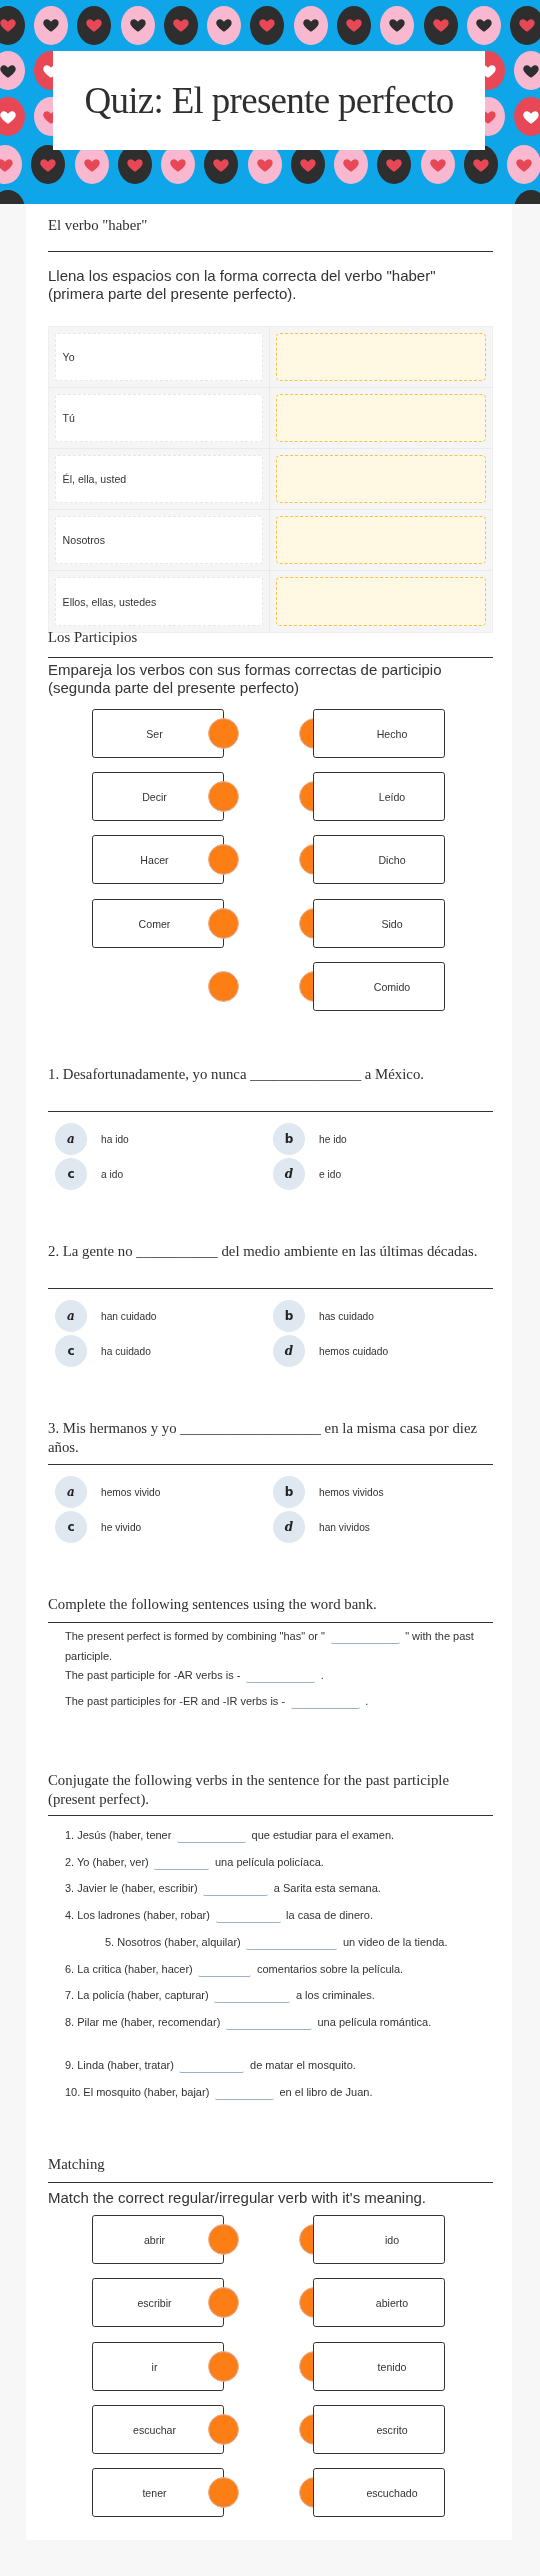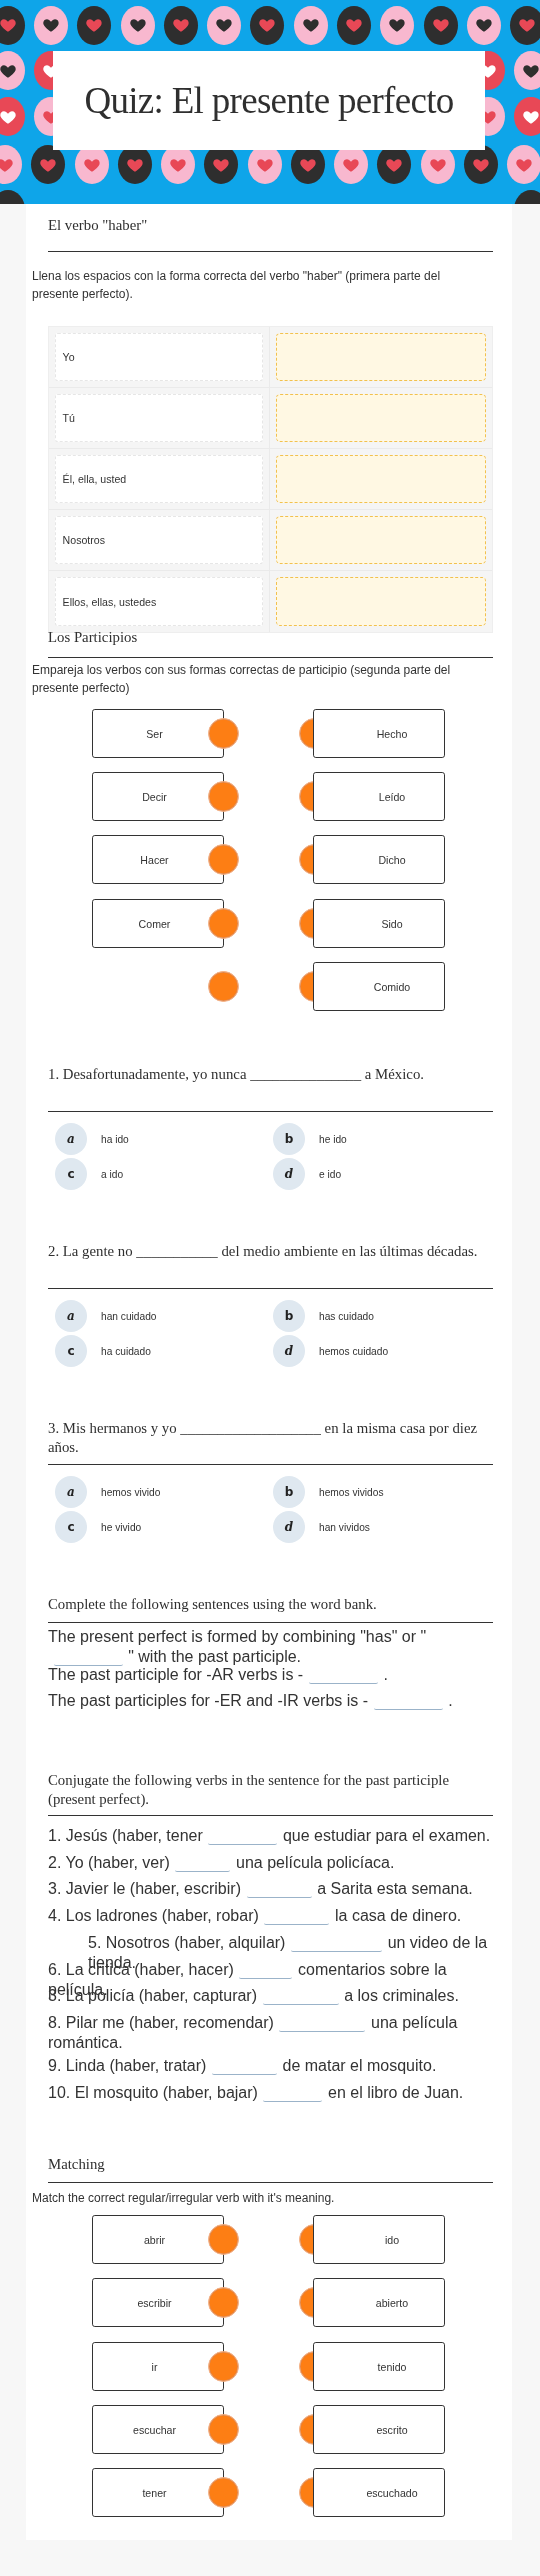--- a/index.html
+++ b/index.html
@@ -11,21 +11,21 @@
   .dot { position: absolute; width: 34px; height: 39px; border-radius: 50%; }
   .dot svg { position: absolute; left: 50%; top: 50%; transform: translate(-50%,-50%); }
   .title-box { position: absolute; left: 53px; top: 51px; width: 432px; height: 99px; background: #ffffff; display: flex; align-items: center; justify-content: center; }
   .title-box h1 { font-family: "DejaVu Serif", "Liberation Serif", serif; font-weight: 400; font-size: 37px; line-height: 48px; text-align: center; color: #2f2f2f; letter-spacing: -0.7px; font-family: "Liberation Serif", serif; }
 
   
   .card { position: absolute; left: 26px; top: 204px; width: 486px; height: 2336px; background: #ffffff; }
 
   .section-title { position: absolute; left: 48px; font-family: "Liberation Serif", serif; font-size: 14.8px; color: #2f2f2f; line-height: 19px; width: 445px; }
   .rule { position: absolute; left: 48px; width: 445px; height: 0.7px; background: #333; }
-  .desc { position: absolute; left: 32px; width: 445px; font-size: 12px; line-height: 18.3px; color: #333; }
+  .desc { position: absolute; left: 48px; width: 445px; font-size: 15px; line-height: 18.3px; color: #333; }
 
   
   .fill-table { position: absolute; left: 48px; top: 326px; width: 445px; border: 0.7px solid #eee; background: #f5f5f5; }
   .fill-row { display: flex; height: 61px; border-bottom: 0.7px solid #eaeaea; }
   .fill-row:last-child { border-bottom: none; }
   .fill-left { width: 221px; padding: 5.6px; border-right: 0.7px solid #eaeaea; }
   .fill-right { flex: 1; padding: 5.6px; }
   .fill-label { height: 100%; background: #fff; border: 1.4px dashed #e6e6e6; border-radius: 2.8px; display: flex; align-items: center; padding-left: 7px; font-size: 10.6px; color: #333; }
   .fill-drop { height: 100%; background: #fff8e3; border: 1.4px dashed #f2c14e; border-radius: 4.2px; }
 
@@ -40,21 +40,21 @@
   .mdot.right { left: 299px; }
 
   
   .q-title { position: absolute; left: 48px; width: 445px; font-family: "Liberation Serif", serif; font-size: 14.8px; line-height: 19px; color: #2f2f2f; }
   .opt { position: absolute; display: flex; align-items: center; height: 32px; }
   .opt-bubble { width: 32px; height: 32px; border-radius: 50%; background: #dfe8f0; display: flex; align-items: center; justify-content: center; font-family: "DejaVu Sans", sans-serif; font-weight: bold; font-size: 12px; color: #222; }
   .opt-bubble.script { font-family: "DejaVu Serif", serif; font-style: italic; }
   .opt-text { margin-left: 14px; font-size: 10.2px; color: #333; }
 
   
-  .line { position: absolute; left: 48px; width: 445px; font-size: 16px; line-height: 18.3px; color: #333; }
+  .line { position: absolute; left: 65px; width: 445px; font-size: 11px; line-height: 18.3px; color: #333; }
   .blank { display: inline-block; height: 14px; border-bottom: 1.1px solid #9bb3c9; vertical-align: -4.2px; margin: 0 5.6px; border-radius: 0 0 2.1px 2.1px; }
 </style>
 </head>
 <body>
 
 <div class="header">
   <div id="dots">
       <div class="dot" style="left: -9.1px; top: 5.6px; background: rgb(46, 46, 46);">
         <svg width="18.3" height="18.3" viewBox="0 0 24 24">
           <path d="M12 21s-7.5-4.6-9.6-9.2C0.9 8.4 3 4.5 6.6 4.5c2.2 0 3.6 1.3 5.4 3.3 1.8-2 3.2-3.3 5.4-3.3 3.6 0 5.7 3.9 4.2 7.3C19.5 16.4 12 21 12 21z" fill="#e84856"></path>
@@ -413,21 +413,21 @@
 
 <div class="section-title" style="top:1771px;">Conjugate the following verbs in the sentence for the past participle (present perfect).</div>
 <div class="rule" style="top:1815px;"></div>
 <div id="conj-list">
     <div class="line" style="top: 1826px; line-height: 19.7px;"><span>1. Jesús (haber, tener</span><span class="blank" style="width:69px;"></span><span>que estudiar para el examen.</span></div>
     <div class="line" style="top: 1853px; line-height: 19.7px;"><span>2. Yo (haber, ver)</span><span class="blank" style="width:55px;"></span><span>una película policíaca.</span></div>
     <div class="line" style="top: 1879px; line-height: 19.7px;"><span>3. Javier le (haber, escribir)</span><span class="blank" style="width:65px;"></span><span>a Sarita esta semana.</span></div>
     <div class="line" style="top: 1906px; line-height: 19.7px;"><span>4. Los ladrones (haber, robar)</span><span class="blank" style="width:65px;"></span><span>la casa de dinero.</span></div>
     <div class="line" style="top: 1933px; line-height: 19.7px; margin-left: 40px;"><span>5. Nosotros (haber, alquilar)</span><span class="blank" style="width:91px;"></span><span>un video de la tienda.</span></div>
     <div class="line" style="top: 1960px; line-height: 19.7px;"><span>6. La critica (haber, hacer)</span><span class="blank" style="width:53px;"></span><span>comentarios sobre la película.</span></div>
-    <div class="line" style="top: 1986px; line-height: 19.7px;"><span>3. La policía (haber, capturar)</span><span class="blank" style="width:76px;"></span><span>a los criminales.</span></div>
+    <div class="line" style="top: 1986px; line-height: 19.7px;"><span>7. La policía (haber, capturar)</span><span class="blank" style="width:76px;"></span><span>a los criminales.</span></div>
     <div class="line" style="top: 2013px; line-height: 19.7px;"><span>8. Pilar me (haber, recomendar)</span><span class="blank" style="width:86px;"></span><span>una película romántica.</span></div>
     <div class="line" style="top: 2056px; line-height: 19.7px;"><span>9. Linda (haber, tratar)</span><span class="blank" style="width:65px;"></span><span>de matar el mosquito.</span></div>
     <div class="line" style="top: 2083px; line-height: 19.7px;"><span>10. El mosquito (haber, bajar)</span><span class="blank" style="width:59px;"></span><span>en el libro de Juan.</span></div>
   </div>
 
 <div class="section-title" style="top:2155px;">Matching</div>
 <div class="rule" style="top:2182px;"></div>
 <div class="desc" style="top:2189px;">Match the correct regular/irregular verb with it's meaning.</div>
 
 <div class="match-row" style="top:2215px;">

